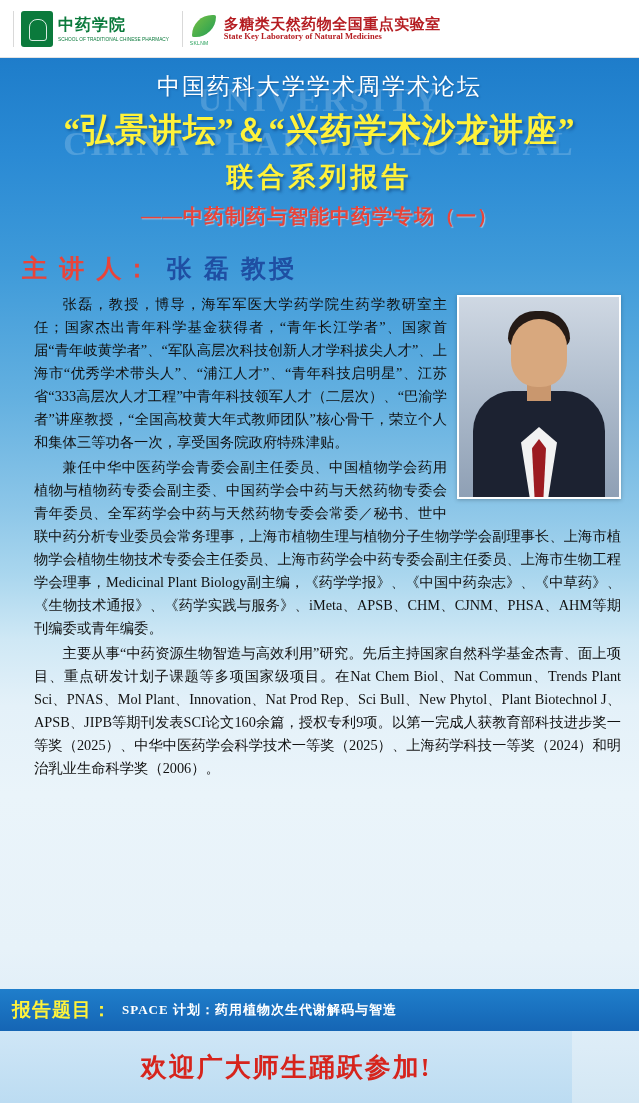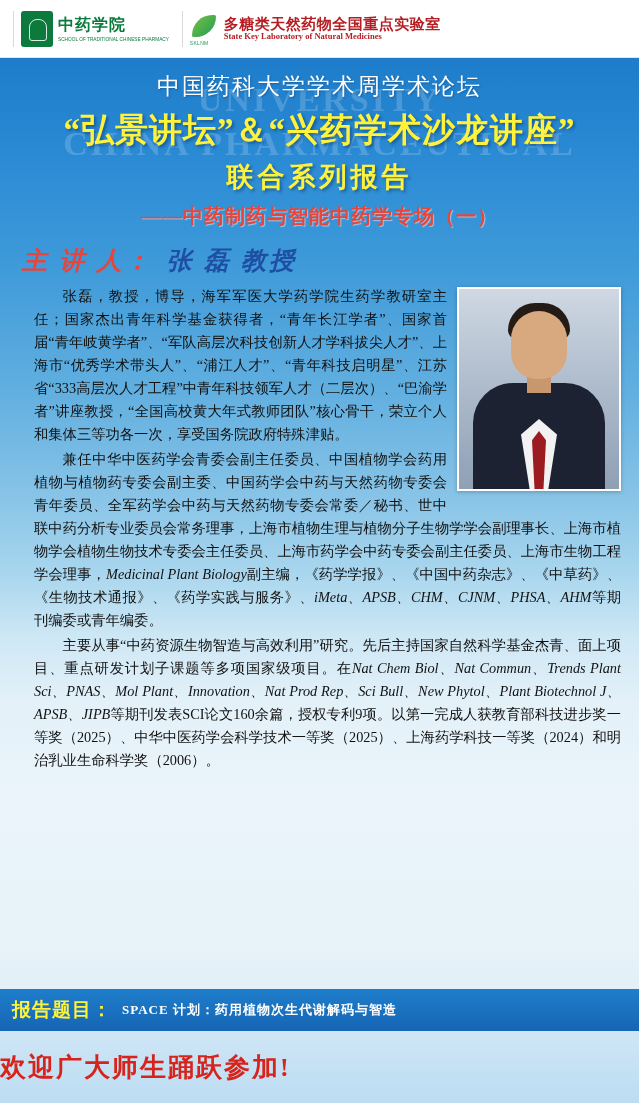--- a/index.html
+++ b/index.html
@@ -200,25 +200,24 @@
     font-family: Liberation Serif, serif;
     font-size: 20px;
     font-weight: bold;
     color: #e8443a;
     letter-spacing: 1px;
     margin-top: 8px;
     text-shadow: 1px 1px 1px rgba(255,255,255,.5);
   }
   
   .speaker-row {
-    margin-top: 14px;
+    margin-top: 22px;
     padding-left: 22px;
     display: flex;
     align-items: center;
-    font-style: italic;
   }
   .speaker-label {
     font-family: "Liberation Serif", serif;
     font-size: 25px;
     font-weight: bold;
     color: #e8443a;
     letter-spacing: 3px;
   }
   .speaker-name {
     font-family: "Liberation Serif", serif;
@@ -288,21 +287,20 @@
     left: 73px; bottom: 0;
     width: 14px; height: 58px;
     background: #9c1b21;
     clip-path: polygon(50% 0, 100% 16%, 82% 100%, 18% 100%, 0 16%);
   }
   .p {
     text-indent: 2em;
     margin: 0 0 2px 0;
   }
   .ital {
-    font-style: italic;
   }
   
   .topic-bar {
     position: absolute;
     left: 0;
     bottom: 72px;
     width: 639px;
     height: 42px;
     background: linear-gradient(180deg,#1f7ecb 0%, #1565b4 100%);
     display: flex;
@@ -323,26 +321,26 @@
     font-weight: bold;
     color: #ffffff;
     letter-spacing: 1px;
     margin-left: 10px;
   }
   
   .footer {
     position: absolute;
     left: 0;
     bottom: 0;
-    width: 639px;
+    width: 572px;
     height: 72px;
     background: linear-gradient(180deg,#cfe6f6 0%, #bcdcf2 100%);
     display: flex;
     align-items: center;
-    justify-content: flex-start;
+    justify-content: center;
   }
   .footer-text {
     font-family: "Liberation Serif", serif;
     font-size: 26px;
     font-weight: bold;
     color: #d6241c;
     letter-spacing: 2px;
   }
 </style>
 </head>

